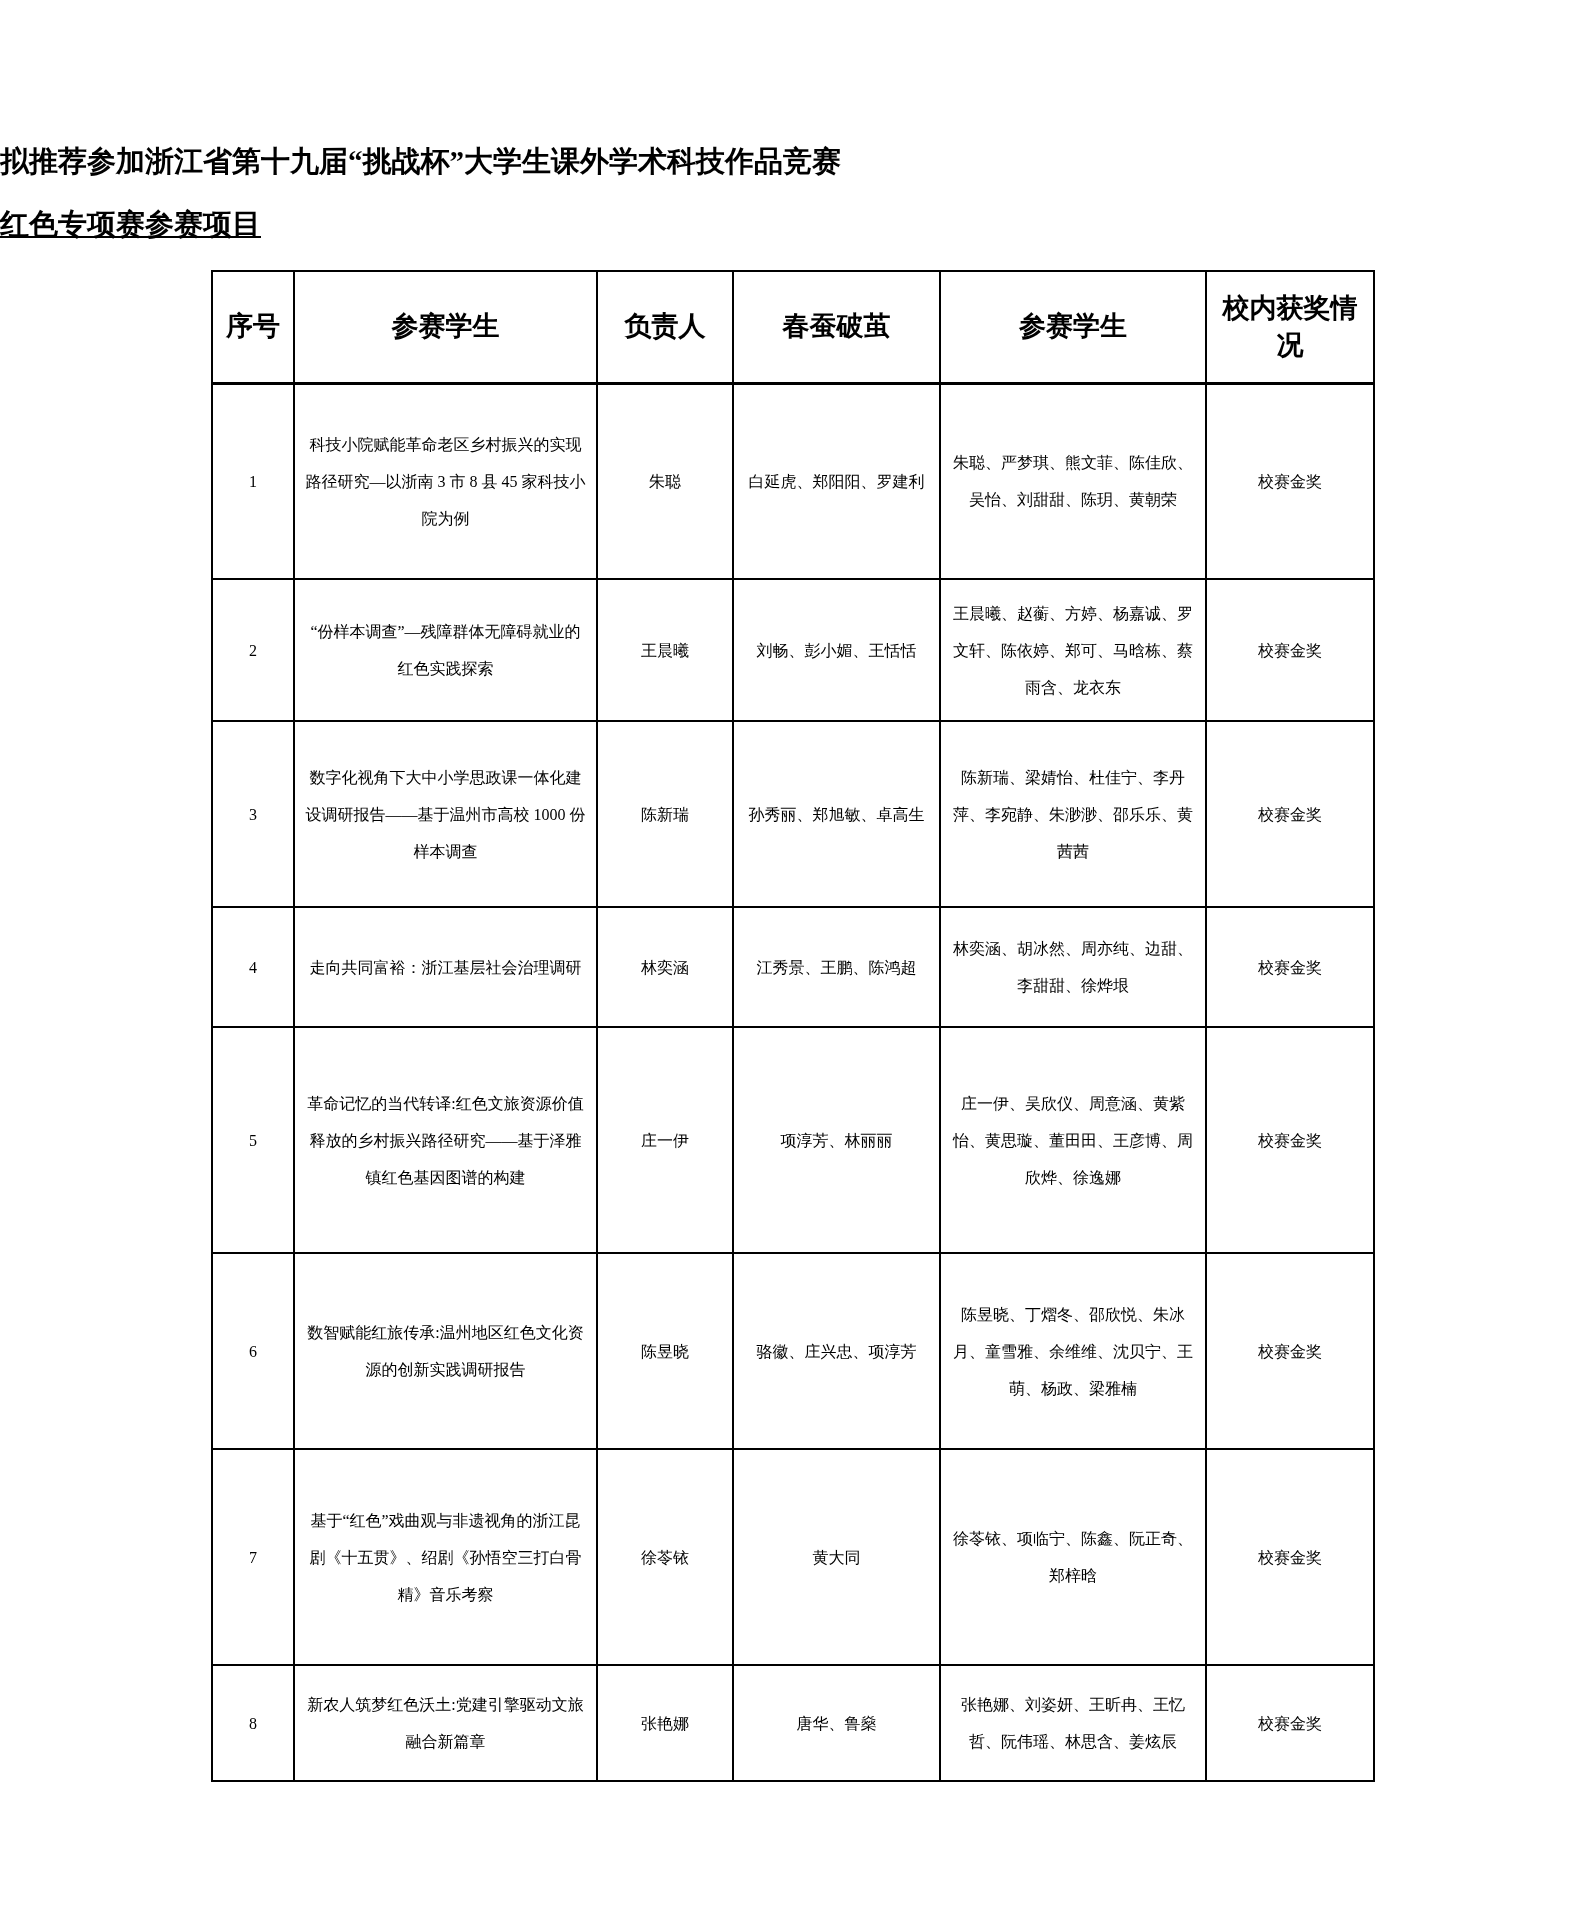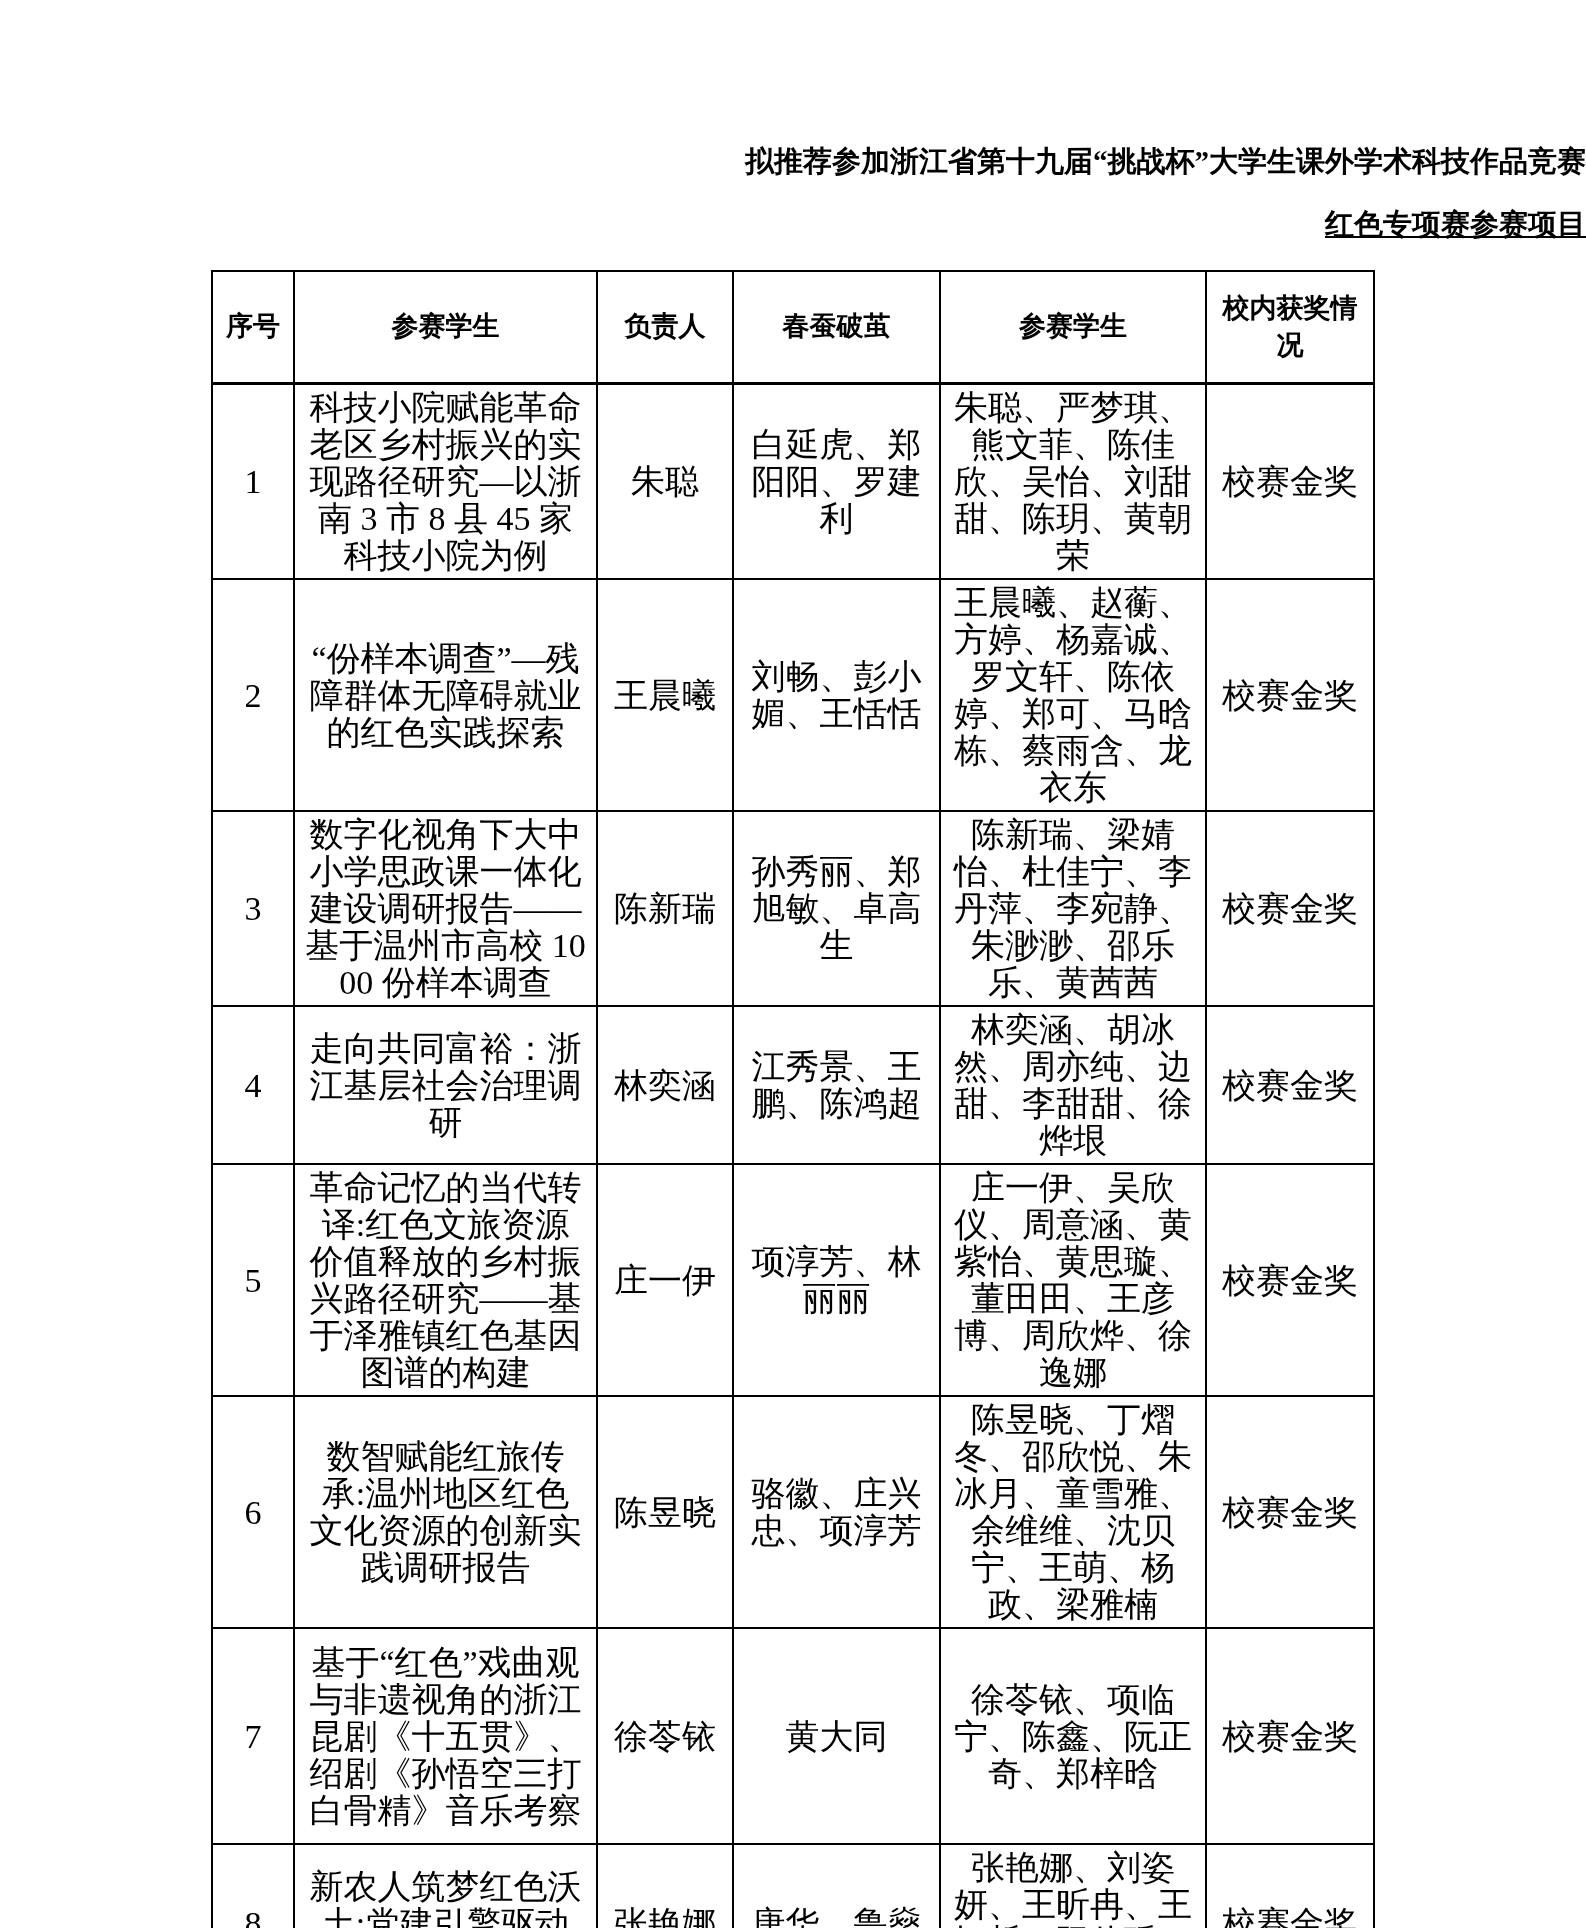--- a/index.html
+++ b/index.html
@@ -10,40 +10,40 @@
     font-family: "Liberation Serif", "DejaVu Serif", serif;
     color: #000000;
   }
   .page {
     width: 1586px;
     height: 1928px;
     padding-top: 143px;
     overflow: hidden;
   }
   .doc-title {
-    text-align: right;
+    text-align: left;
     font-weight: bold;
     font-size: 29px;
     line-height: 36px;
   }
   .doc-title.line2 {
     margin-top: 27px;
     text-decoration: underline;
   }
   table.projects {
     margin: 28px auto 8px auto;
     width: 1162px;
     border-collapse: collapse;
     table-layout: fixed;
   }
   th, td {
     border: 2px solid #000000;
     text-align: center;
     vertical-align: middle;
-    font-size: 34px;
+    font-size: 16px;
     line-height: 37px;
     padding: 4px 10px;
     word-break: break-all;
   }
   thead th {
     font-weight: bold;
     font-size: 27px;
     border-bottom: 3px solid #000000;
     height: 112px;
   }

